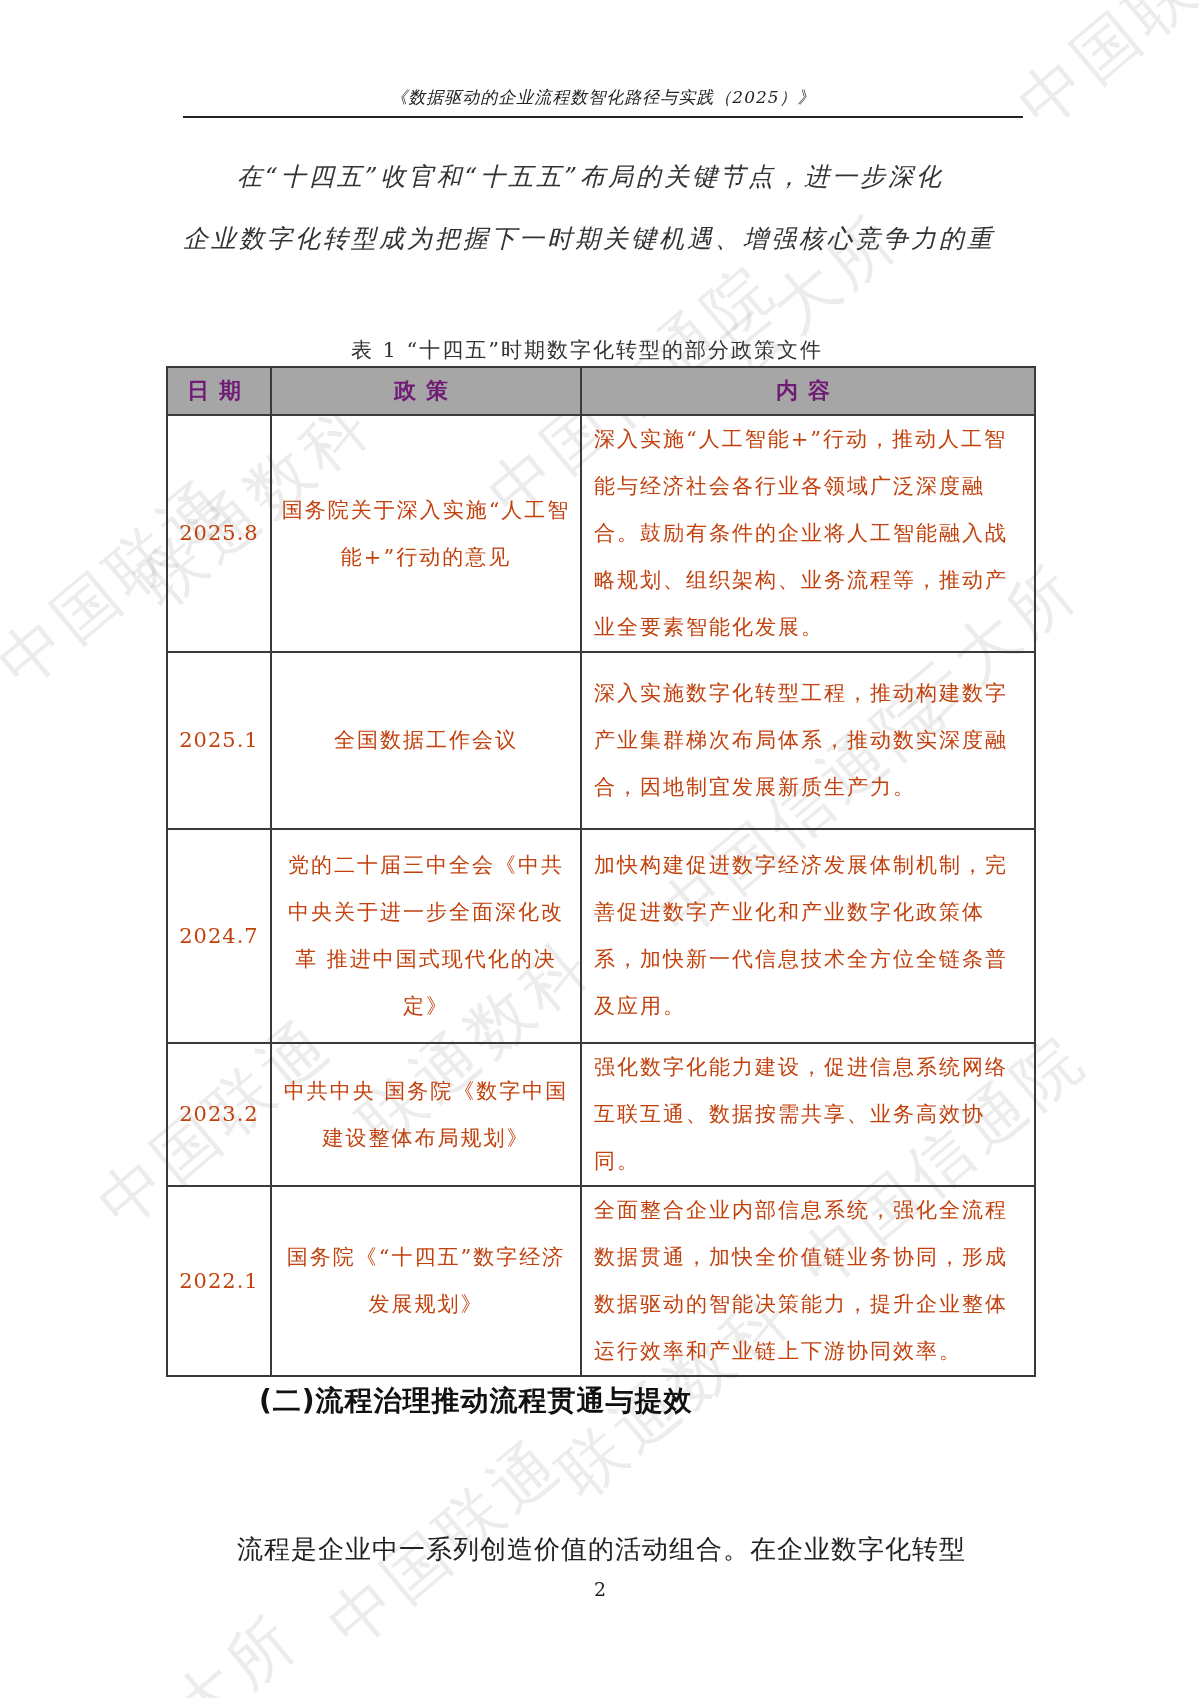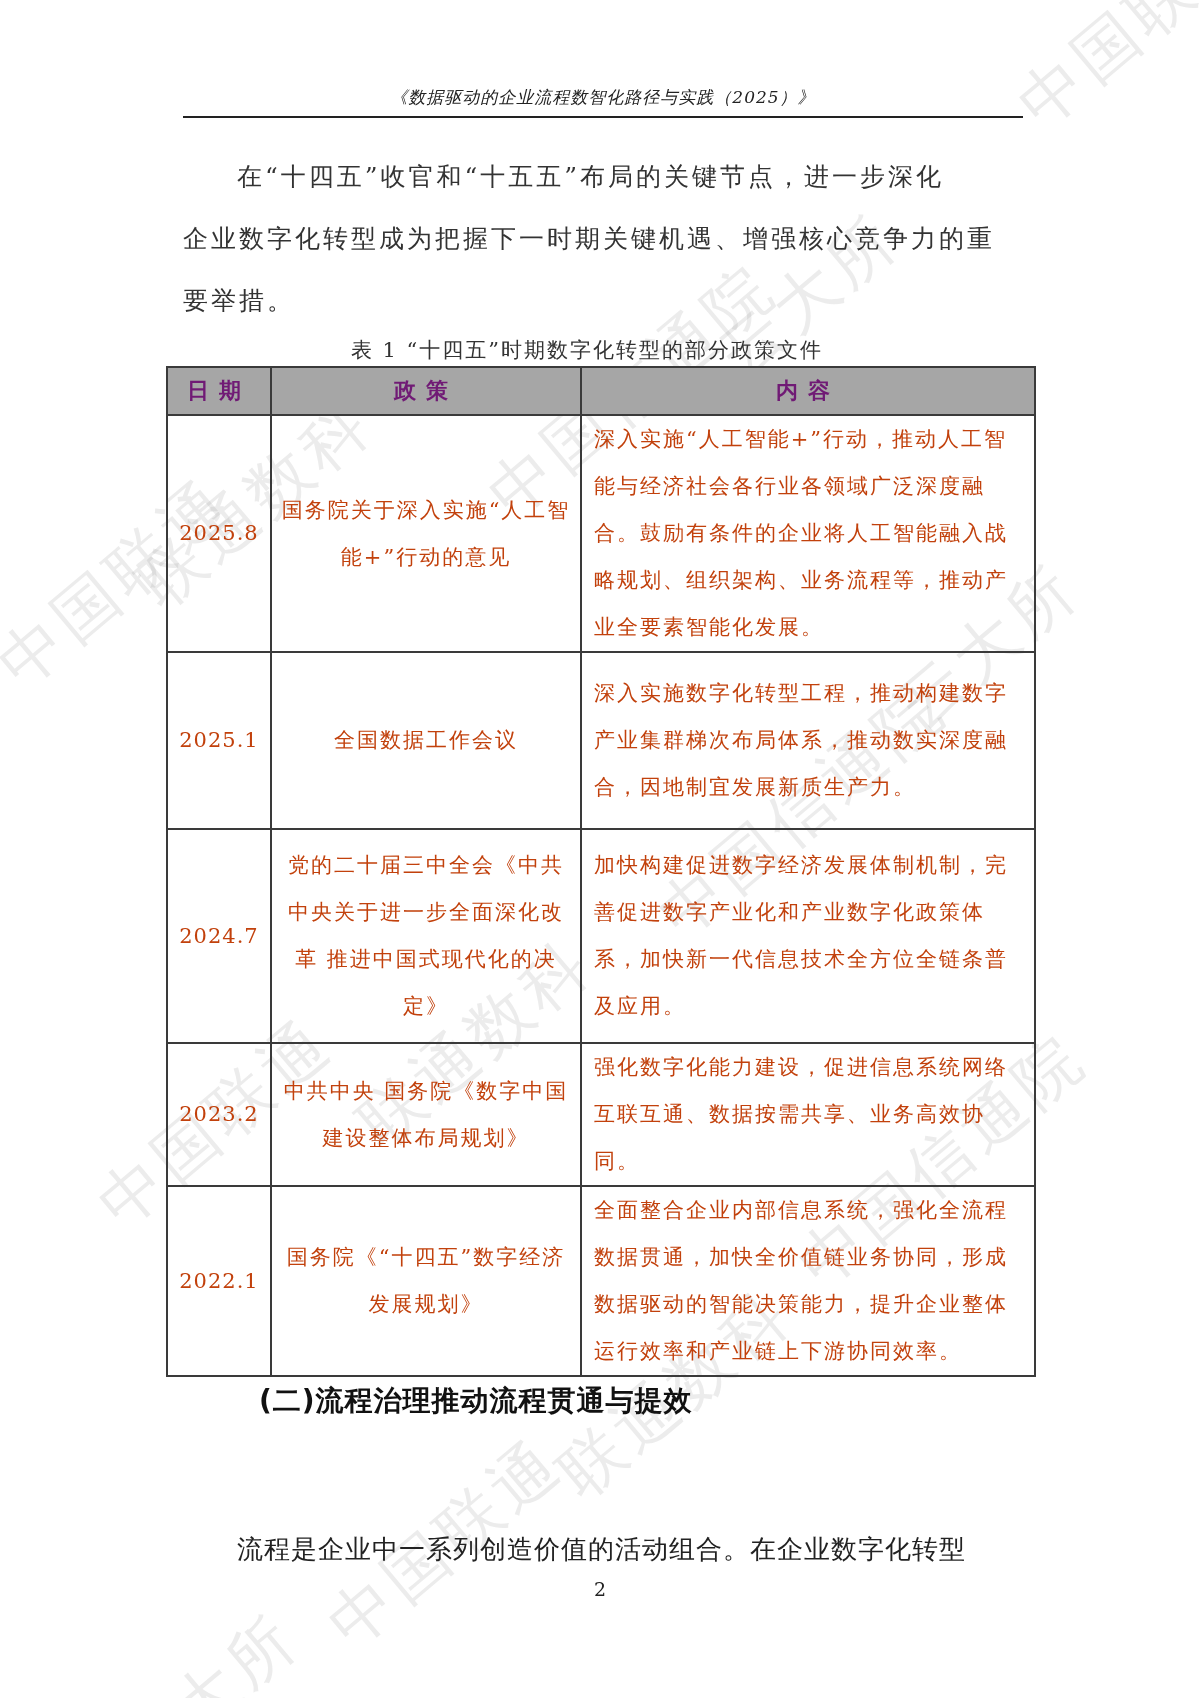--- a/index.html
+++ b/index.html
@@ -41,24 +41,23 @@
 <div class="watermark" style="left:80px;top:1180px;">中国联通</div>
 <div class="watermark" style="left:340px;top:1100px;">联通数科</div>
 <div class="watermark" style="left:780px;top:1240px;">中国信通院</div>
 <div class="watermark" style="left:310px;top:1600px;">中国联通</div>
 <div class="watermark" style="left:540px;top:1450px;">联通数科</div>
 <div class="watermark" style="left:100px;top:1730px;">云大所</div>
 
 <div class="running-header">《数据驱动的企业流程数智化路径与实践（2025）》</div>
 <div class="header-rule"></div>
 
-<div class="para" style="top:146px;">
+<div class="para" style="top:146px;font-style:italic;">
   <div><span class="indent"></span><span>在“十四五”收官和“十五五”布局的关键节点，进一步深化</span></div>
   <div>企业数字化转型成为把握下一时期关键机遇、增强核心竞争力的重</div>
-  <div>要举措。</div>
 </div>
 
 <div class="caption">表 1 “十四五”时期数字化转型的部分政策文件</div>
 
 <table class="policy">
   <colgroup>
     <col style="width:104px">
     <col style="width:310px">
     <col style="width:454px">
   </colgroup>

